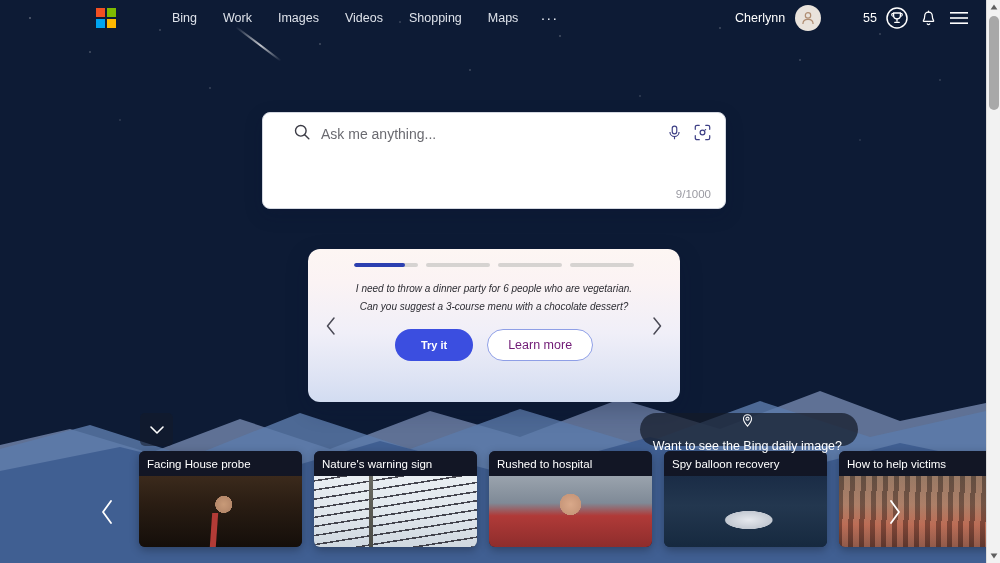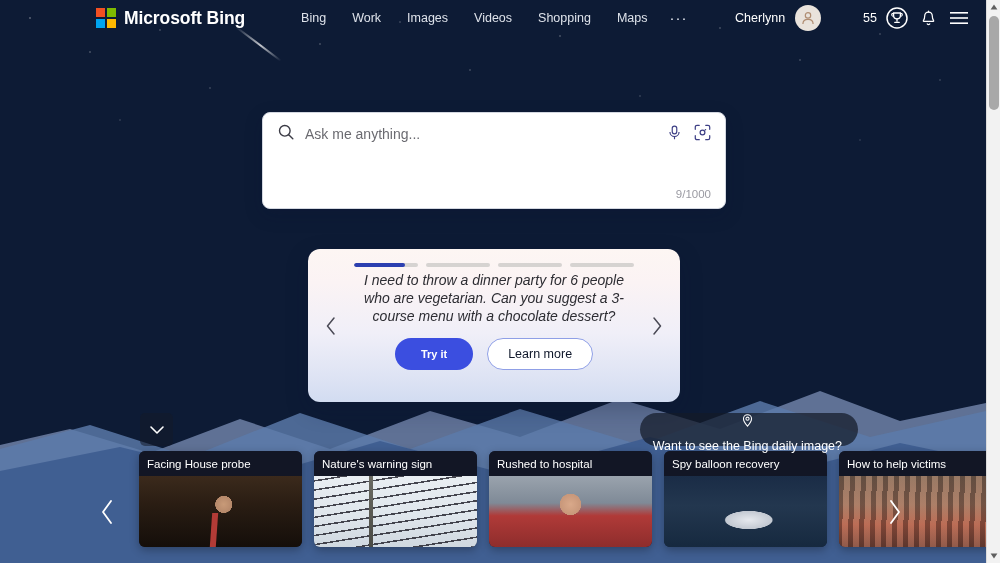--- a/index.html
+++ b/index.html
@@ -201,20 +201,21 @@
     border: 1px solid #d3d7e0;
     box-shadow: 0 6px 18px rgba(10,20,50,0.22);
     z-index: 15;
   }
   .search-row {
     display: flex;
     align-items: center;
     height: 42px;
     padding: 0 13px 0 14px;
     gap: 10px;
+    margin-left: 16px;
   }
   .search-input {
     flex: 1;
     border: none;
     outline: none;
     font-family: "Liberation Sans", sans-serif;
     font-size: 14px;
     color: #1b1b1b;
     background: transparent;
     padding: 0;
@@ -257,24 +258,24 @@
     overflow: hidden;
   }
   .pseg .fill {
     display: block;
     height: 100%;
     border-radius: 2px;
     background: #2c3fb0;
   }
 
   .sugtext {
-    margin: 4px 42px 0 42px;
+    margin: 13px 42px 0 42px;
     text-align: center;
     font-style: italic;
-    font-size: 14px;
+    font-size: 10px;
     line-height: 18px;
     color: #2d2d33;
   }
 
   .sugbtns {
     display: flex;
     justify-content: center;
     gap: 14px;
     margin-top: 13px;
   }
@@ -284,21 +285,21 @@
     border: none;
     border-radius: 18px;
     padding: 8px 26px;
     font-size: 11px;
     font-weight: 600;
     font-family: "Liberation Sans", sans-serif;
     cursor: pointer;
   }
   .btn-secondary {
     background: #fff;
-    color: #0f172a;
+    color: #701a75;
     border: 1px solid #8f9fe6;
     border-radius: 18px;
     padding: 8px 20px;
     font-size: 12.5px;
     font-family: "Liberation Sans", sans-serif;
     cursor: pointer;
   }
 
   .carousel-arrow {
     position: absolute;
@@ -479,21 +480,20 @@
 
   <div class="topbar">
 
     <div class="brand">
       <span class="ms-logo">
         <i></i>
           <i></i>
           <i></i>
           <i></i>
       </span>
-      <span class="brand-name">Microsoft Bing</span>
     </div>
 
     <div class="navlinks">
       <a class="navlink">Bing</a>
       <a class="navlink">Work</a>
       <a class="navlink">Images</a>
       <a class="navlink">Videos</a>
       <a class="navlink">Shopping</a>
       <a class="navlink">Maps</a>
       <span class="navmore">···</span>

